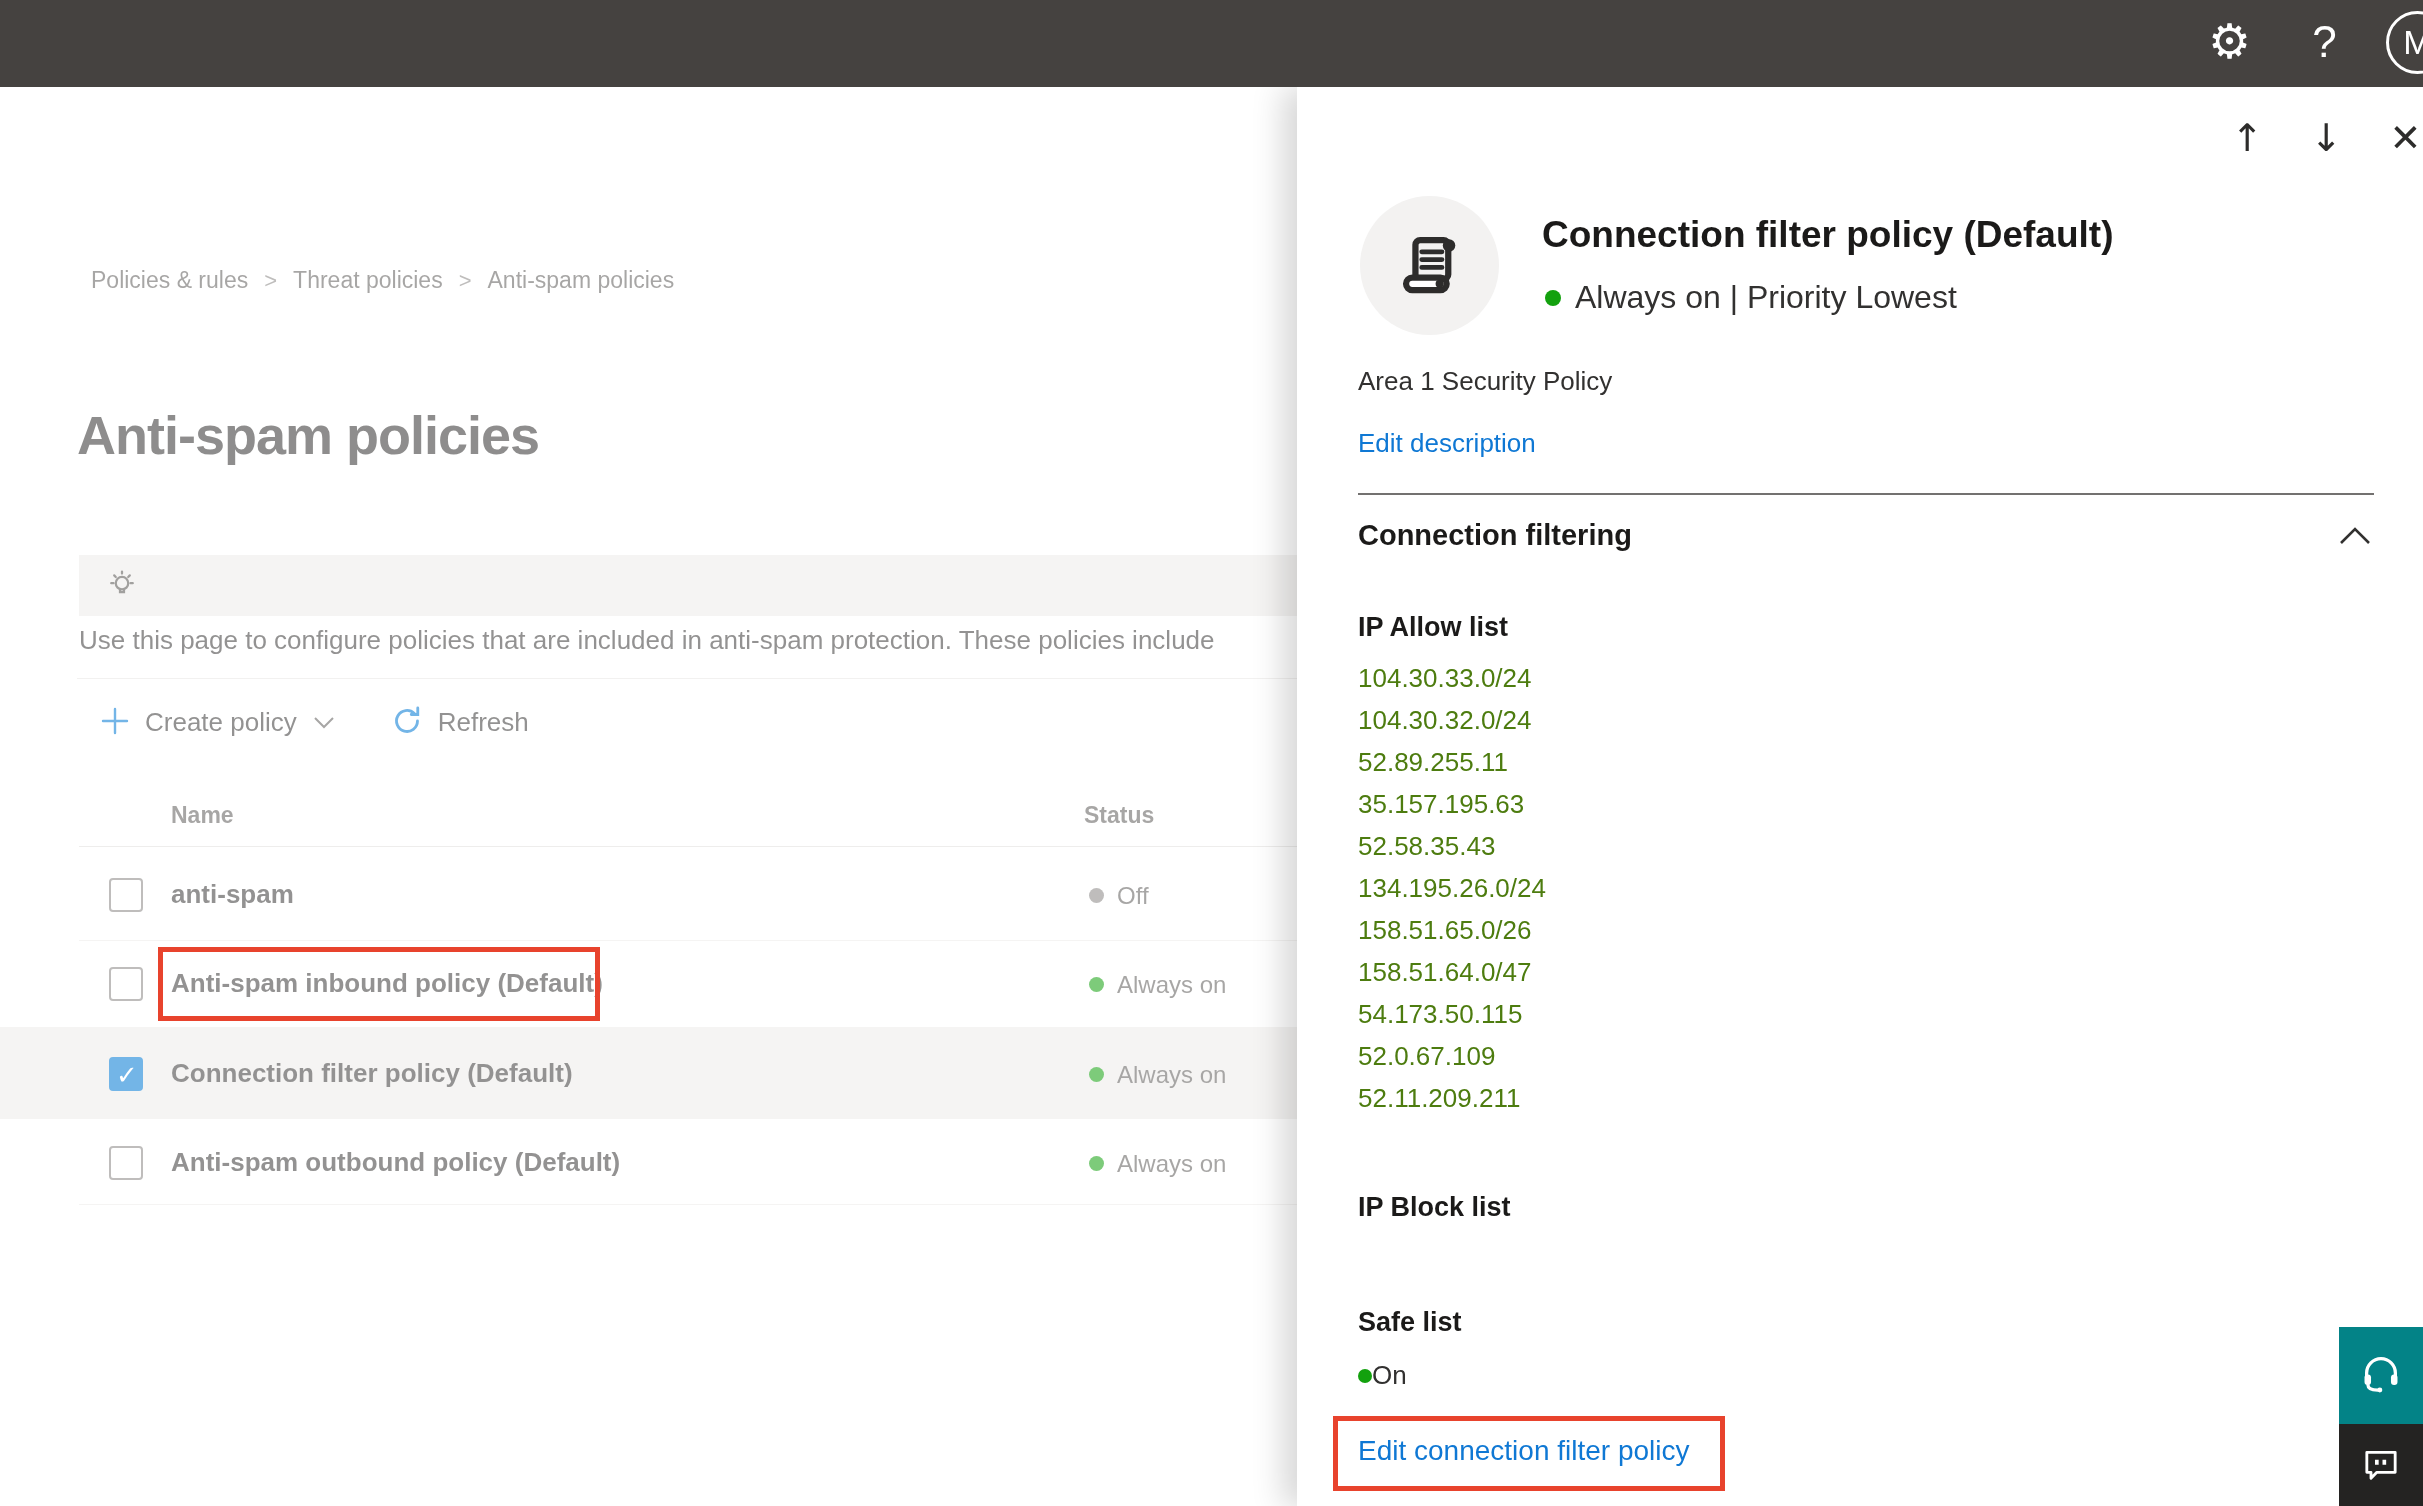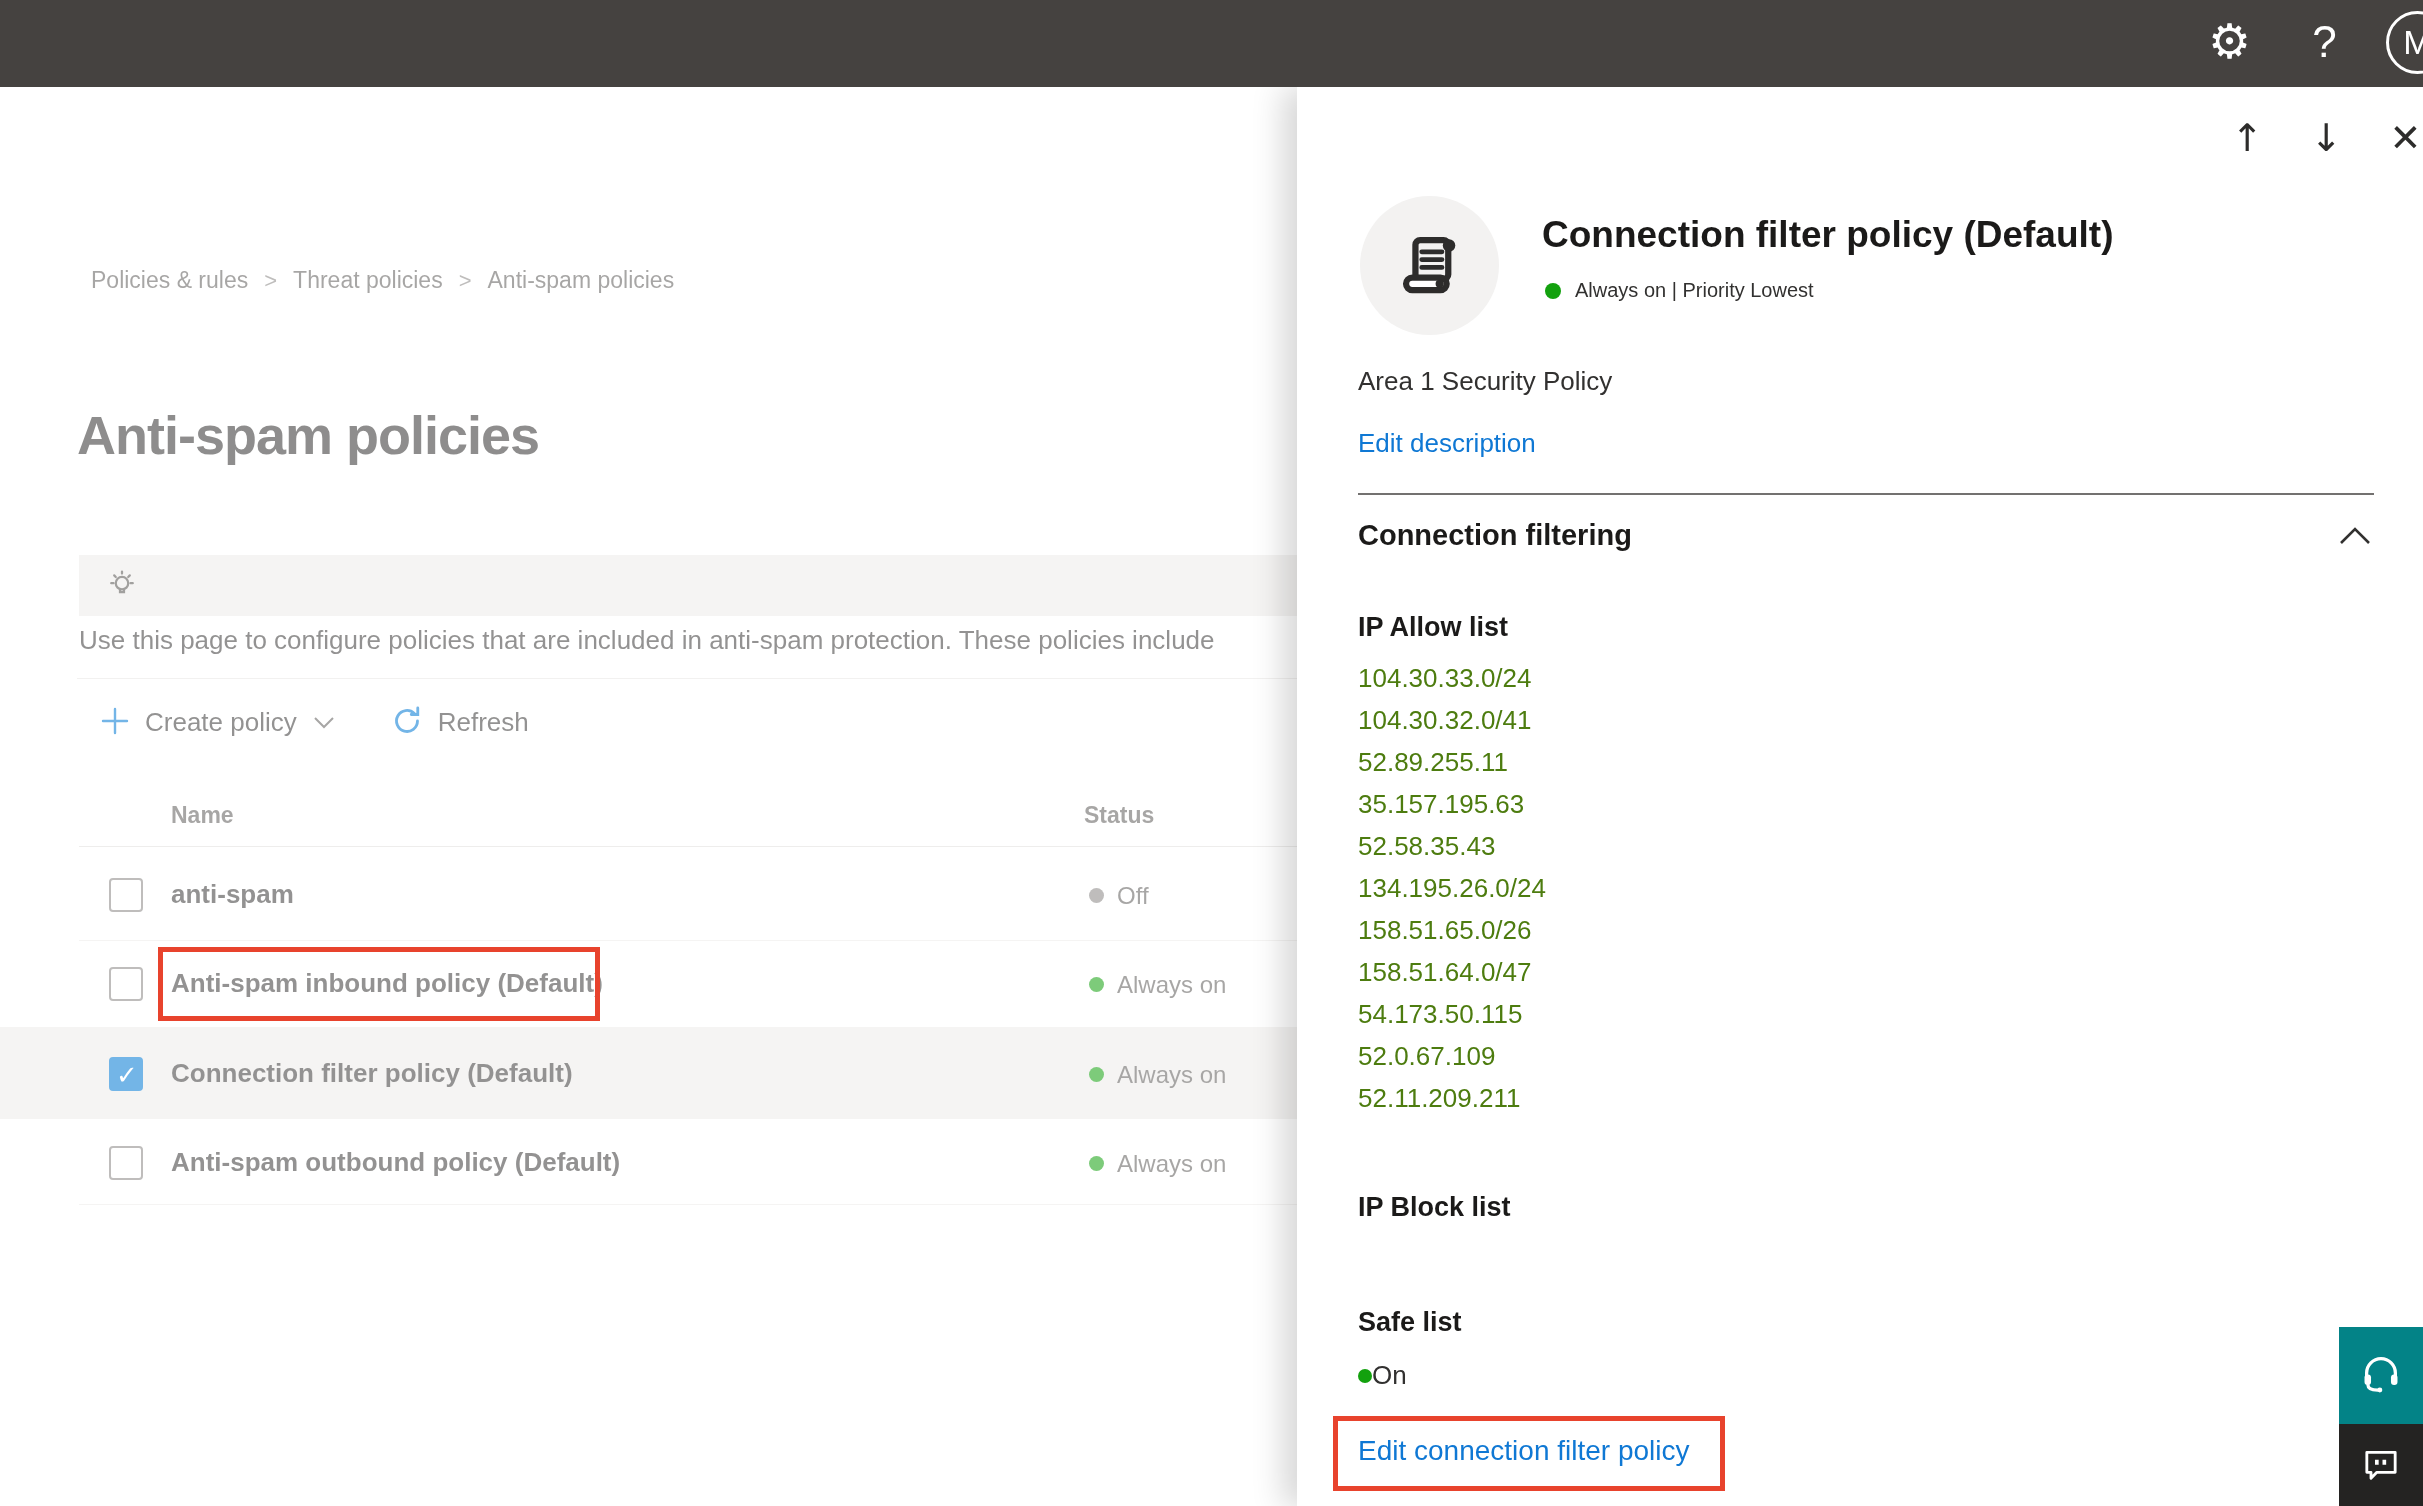--- a/index.html
+++ b/index.html
@@ -57,21 +57,21 @@
     box-shadow:-14px 0 30px rgba(0,0,0,0.16); z-index:25; }
   .panel-nav { position:absolute; top:26px; left:899px; display:flex; }
   .panel-nav-btn { width:55px; height:51px; font-size:38px; color:#2d2c2b; text-align:center; line-height:51px;
     cursor:pointer; margin-left:24px; font-family:"DejaVu Sans",sans-serif; }
   .policy-circle { position:absolute; left:63px; top:109px; width:139px; height:139px; border-radius:50%;
     background:#f3f2f1; display:flex; align-items:center; justify-content:center; }
   .panel-title { position:absolute; left:245px; top:127px; width:832px; font-size:37px; font-weight:700; color:#1b1a19; }
   .panel-status { position:absolute; left:248px; top:192px; display:flex; align-items:center; }
   .dot { border-radius:50%; flex:0 0 auto; }
   .panel-status .dot { width:16px; height:16px; }
-  .panel-status-text { margin-left:14px; font-size:20px; color:#323130; }
+  .panel-status-text { margin-left:14px; font-size:32px; color:#323130; }
   .panel-desc { position:absolute; left:61px; top:279px; font-size:26px; color:#323130; }
   .link { color:#0f78d4; cursor:pointer; }
   .edit-desc { position:absolute; left:61px; top:341px; font-size:26px; }
   .panel-divider { position:absolute; left:61px; top:406px; width:1016px; height:2px; background:#737170; }
   .section-header { position:absolute; left:61px; top:432px; width:1016px; height:44px; cursor:pointer; }
   .section-title { font-size:29px; font-weight:700; color:#1b1a19; }
   .section-chevron { position:absolute; right:2px; top:6px; }
   .sub-heading { position:absolute; left:61px; font-size:27px; font-weight:700; color:#1b1a19; }
   .ip-list { position:absolute; left:61px; top:570px; font-size:26px; color:#4d7c0f; line-height:42px; }
   .safe-on { position:absolute; left:61px; top:1273px; display:flex; align-items:center; }
@@ -225,21 +225,21 @@
         <svg width="34" height="22" viewBox="0 0 34 22" fill="none" stroke="#323130" stroke-width="2.6">
           <polyline points="3,18 17,4 31,18"></polyline>
         </svg>
       </span>
     </div>
 
     <div class="sub-heading" style="top:525px;">IP Allow list</div>
 
     <div class="ip-list">
       <div>104.30.33.0/24</div>
-      <div>104.30.32.0/41</div>
+      <div>104.30.32.0/24</div>
       <div>52.89.255.11</div>
       <div>35.157.195.63</div>
       <div>52.58.35.43</div>
       <div>134.195.26.0/24</div>
       <div>158.51.65.0/26</div>
       <div>158.51.64.0/47</div>
       <div>54.173.50.115</div>
       <div>52.0.67.109</div>
       <div>52.11.209.211</div>
     </div>

